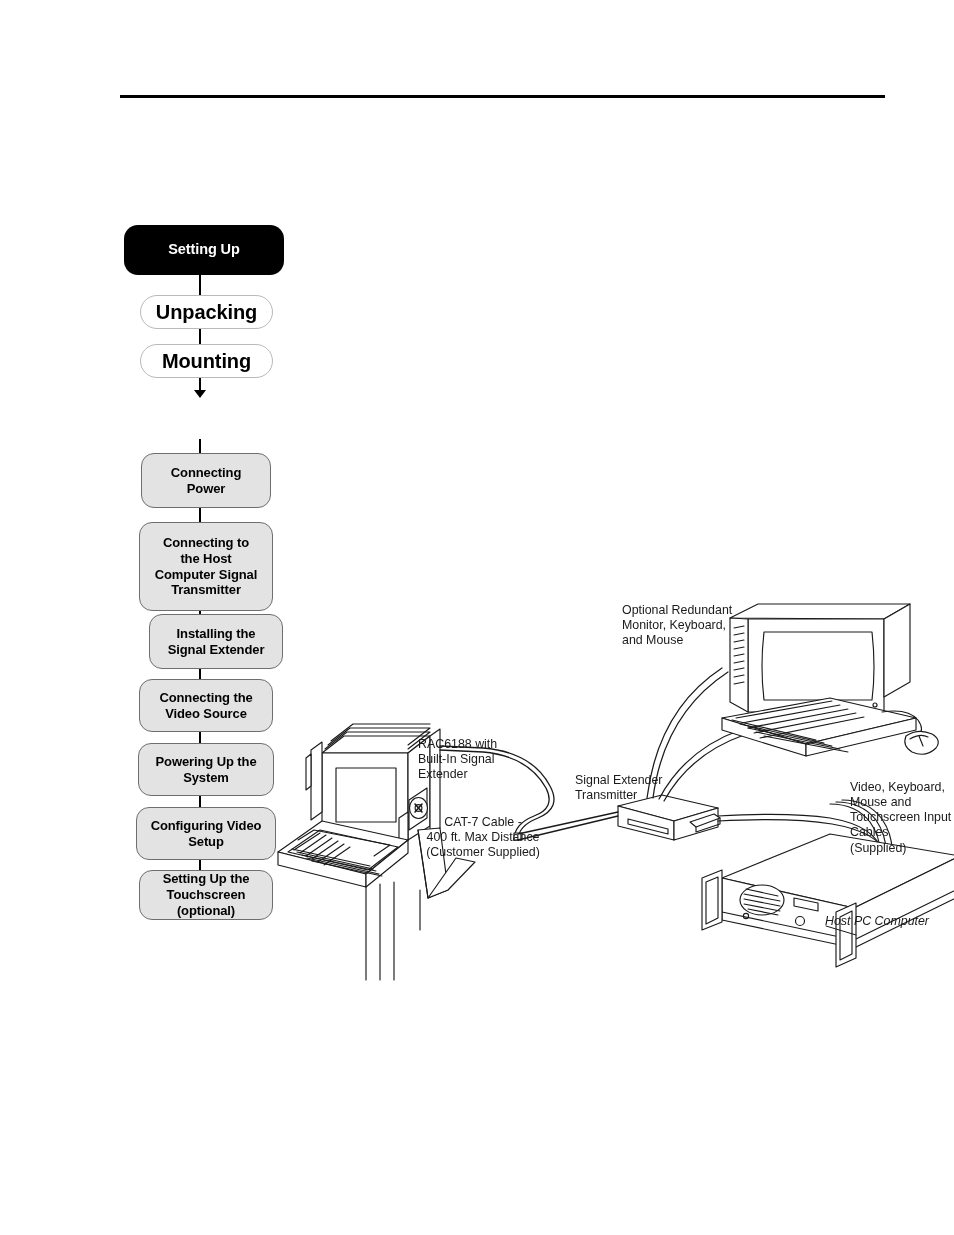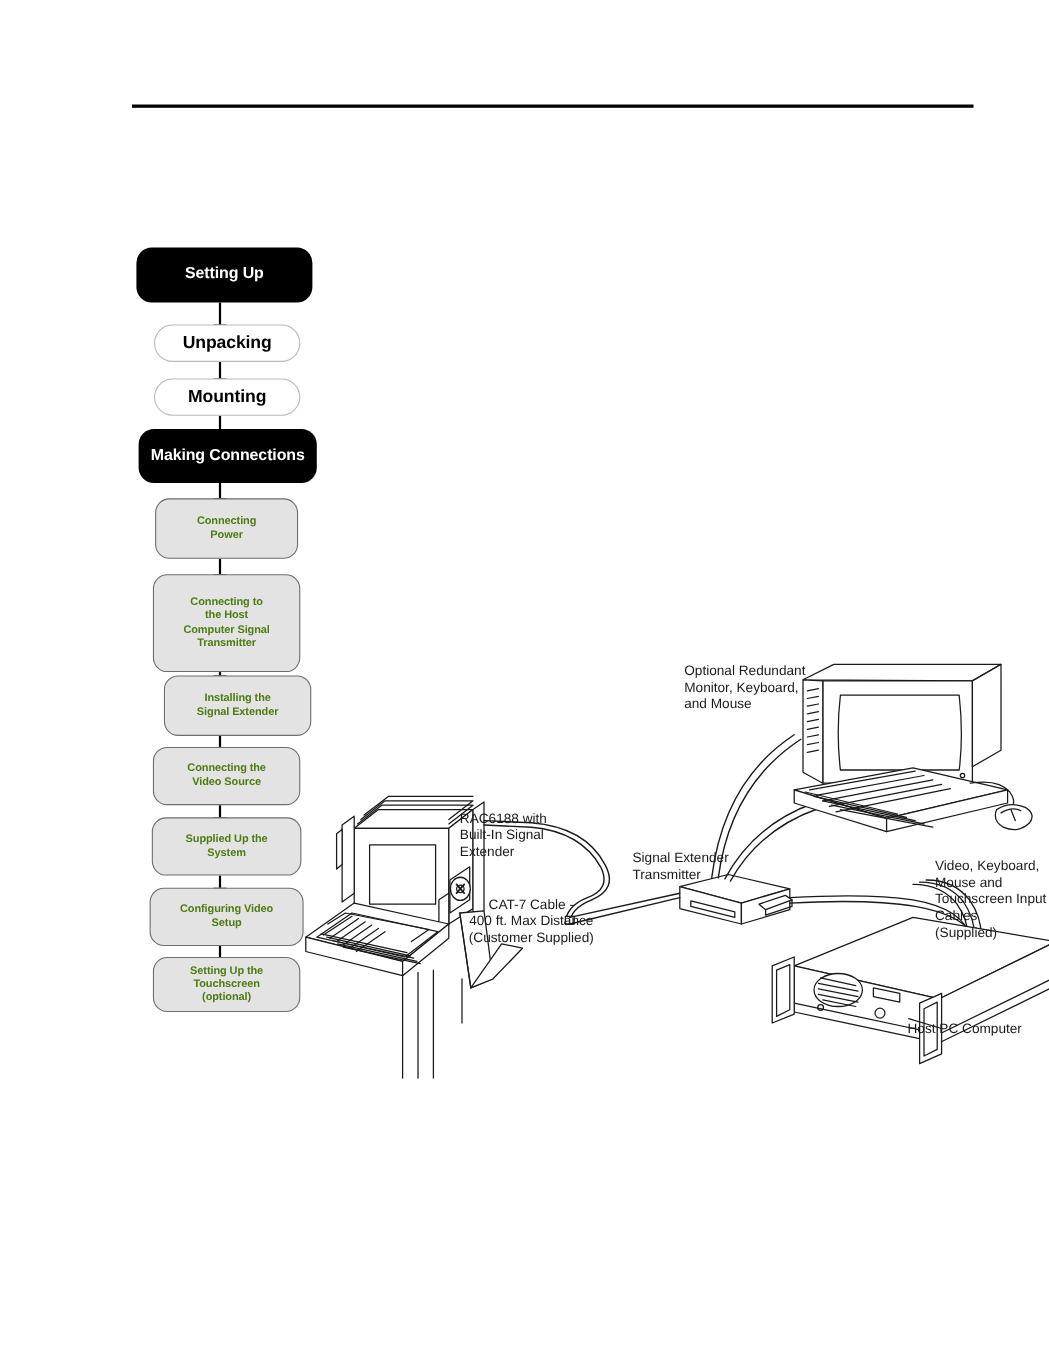--- a/index.html
+++ b/index.html
@@ -53,29 +53,29 @@
     color: #ffffff;
     border-radius: 14px;
     font-size: 14.5px;
   }
   
   .fc-node.plain {
     background: #ffffff;
     color: #000000;
     border: 1.3px solid #b9b9b9;
     border-radius: 17px;
-    font-size: 16px;
+    font-size: 20px;
   }
   
   .fc-node.gray {
     background: #e3e3e3;
-    color: #4d7c0f;
+    color: #000000;
     border: 1.3px solid #6e6e6e;
     border-radius: 13px;
-    font-size: 10px;
+    font-size: 13px;
   }
 
   .fc-arrow {
     position: absolute;
     width: 14px;
   }
   .fc-arrow .shaft {
     position: absolute;
     left: 6px;
     top: 0;
@@ -158,43 +158,40 @@
     </div>
     <div class="fc-node dark" style="left: 4px; top: 0px; width: 160px; height: 50px;">
       <span class="lbl" style="white-space: pre-line;">Setting Up</span>
     </div>
     <div class="fc-node plain" style="left: 20px; top: 70px; width: 133px; height: 34px;">
       <span class="lbl" style="white-space: pre-line;">Unpacking</span>
     </div>
     <div class="fc-node plain" style="left: 20px; top: 119px; width: 133px; height: 34px;">
       <span class="lbl" style="white-space: pre-line;">Mounting</span>
     </div>
-    <div class="fc-node dark" style="left: 6px; top: 165px; width: 162px; height: 49px;">
-      <span class="lbl" style="white-space: pre-line;">Making Connections</span>
-    </div>
     <div class="fc-node gray" style="left: 21px; top: 228px; width: 130px; height: 55px;">
       <span class="lbl" style="white-space: pre-line;">Connecting
 Power</span>
     </div>
     <div class="fc-node gray" style="left: 19px; top: 297px; width: 134px; height: 89px;">
       <span class="lbl" style="white-space: pre-line;">Connecting  to
 the Host
 Computer Signal
 Transmitter</span>
     </div>
     <div class="fc-node gray" style="left: 29px; top: 389px; width: 134px; height: 55px;">
       <span class="lbl" style="white-space: pre-line;">Installing the
 Signal Extender</span>
     </div>
     <div class="fc-node gray" style="left: 19px; top: 454px; width: 134px; height: 53px;">
       <span class="lbl" style="white-space: pre-line;">Connecting the
 Video Source</span>
     </div>
     <div class="fc-node gray" style="left: 18px; top: 518px; width: 136px; height: 53px;">
-      <span class="lbl" style="white-space: pre-line;">Supplied Up the
+      <span class="lbl" style="white-space: pre-line;">Powering Up the
 System</span>
     </div>
     <div class="fc-node gray" style="left: 16px; top: 582px; width: 140px; height: 53px;">
       <span class="lbl" style="white-space: pre-line;">Configuring Video
 Setup</span>
     </div>
     <div class="fc-node gray" style="left: 19px; top: 645px; width: 134px; height: 50px;">
       <span class="lbl" style="white-space: pre-line;">Setting Up the
 Touchscreen
 (optional)</span>
@@ -359,14 +356,14 @@
     <div class="callout" style="left: 305px; top: 183px;">Signal Extender
 Transmitter</div>
     <div class="callout" style="left: 580px; top: 190px;">Video, Keyboard,
 Mouse and
 Touchscreen Input
 Cables
 (Supplied)</div>
     <div class="callout center" style="left: 213px; top: 225px; transform: translateX(-50%);">CAT-7 Cable -
 400 ft. Max Distance
 (Customer Supplied)</div>
-    <div class="callout" style="left: 555px; top: 338px;">Host PC Computer</div>
+    <div class="callout" style="left: 555px; top: 324px; font-style: italic;">Host PC Computer</div>
   </div>
 
 </body></html>

